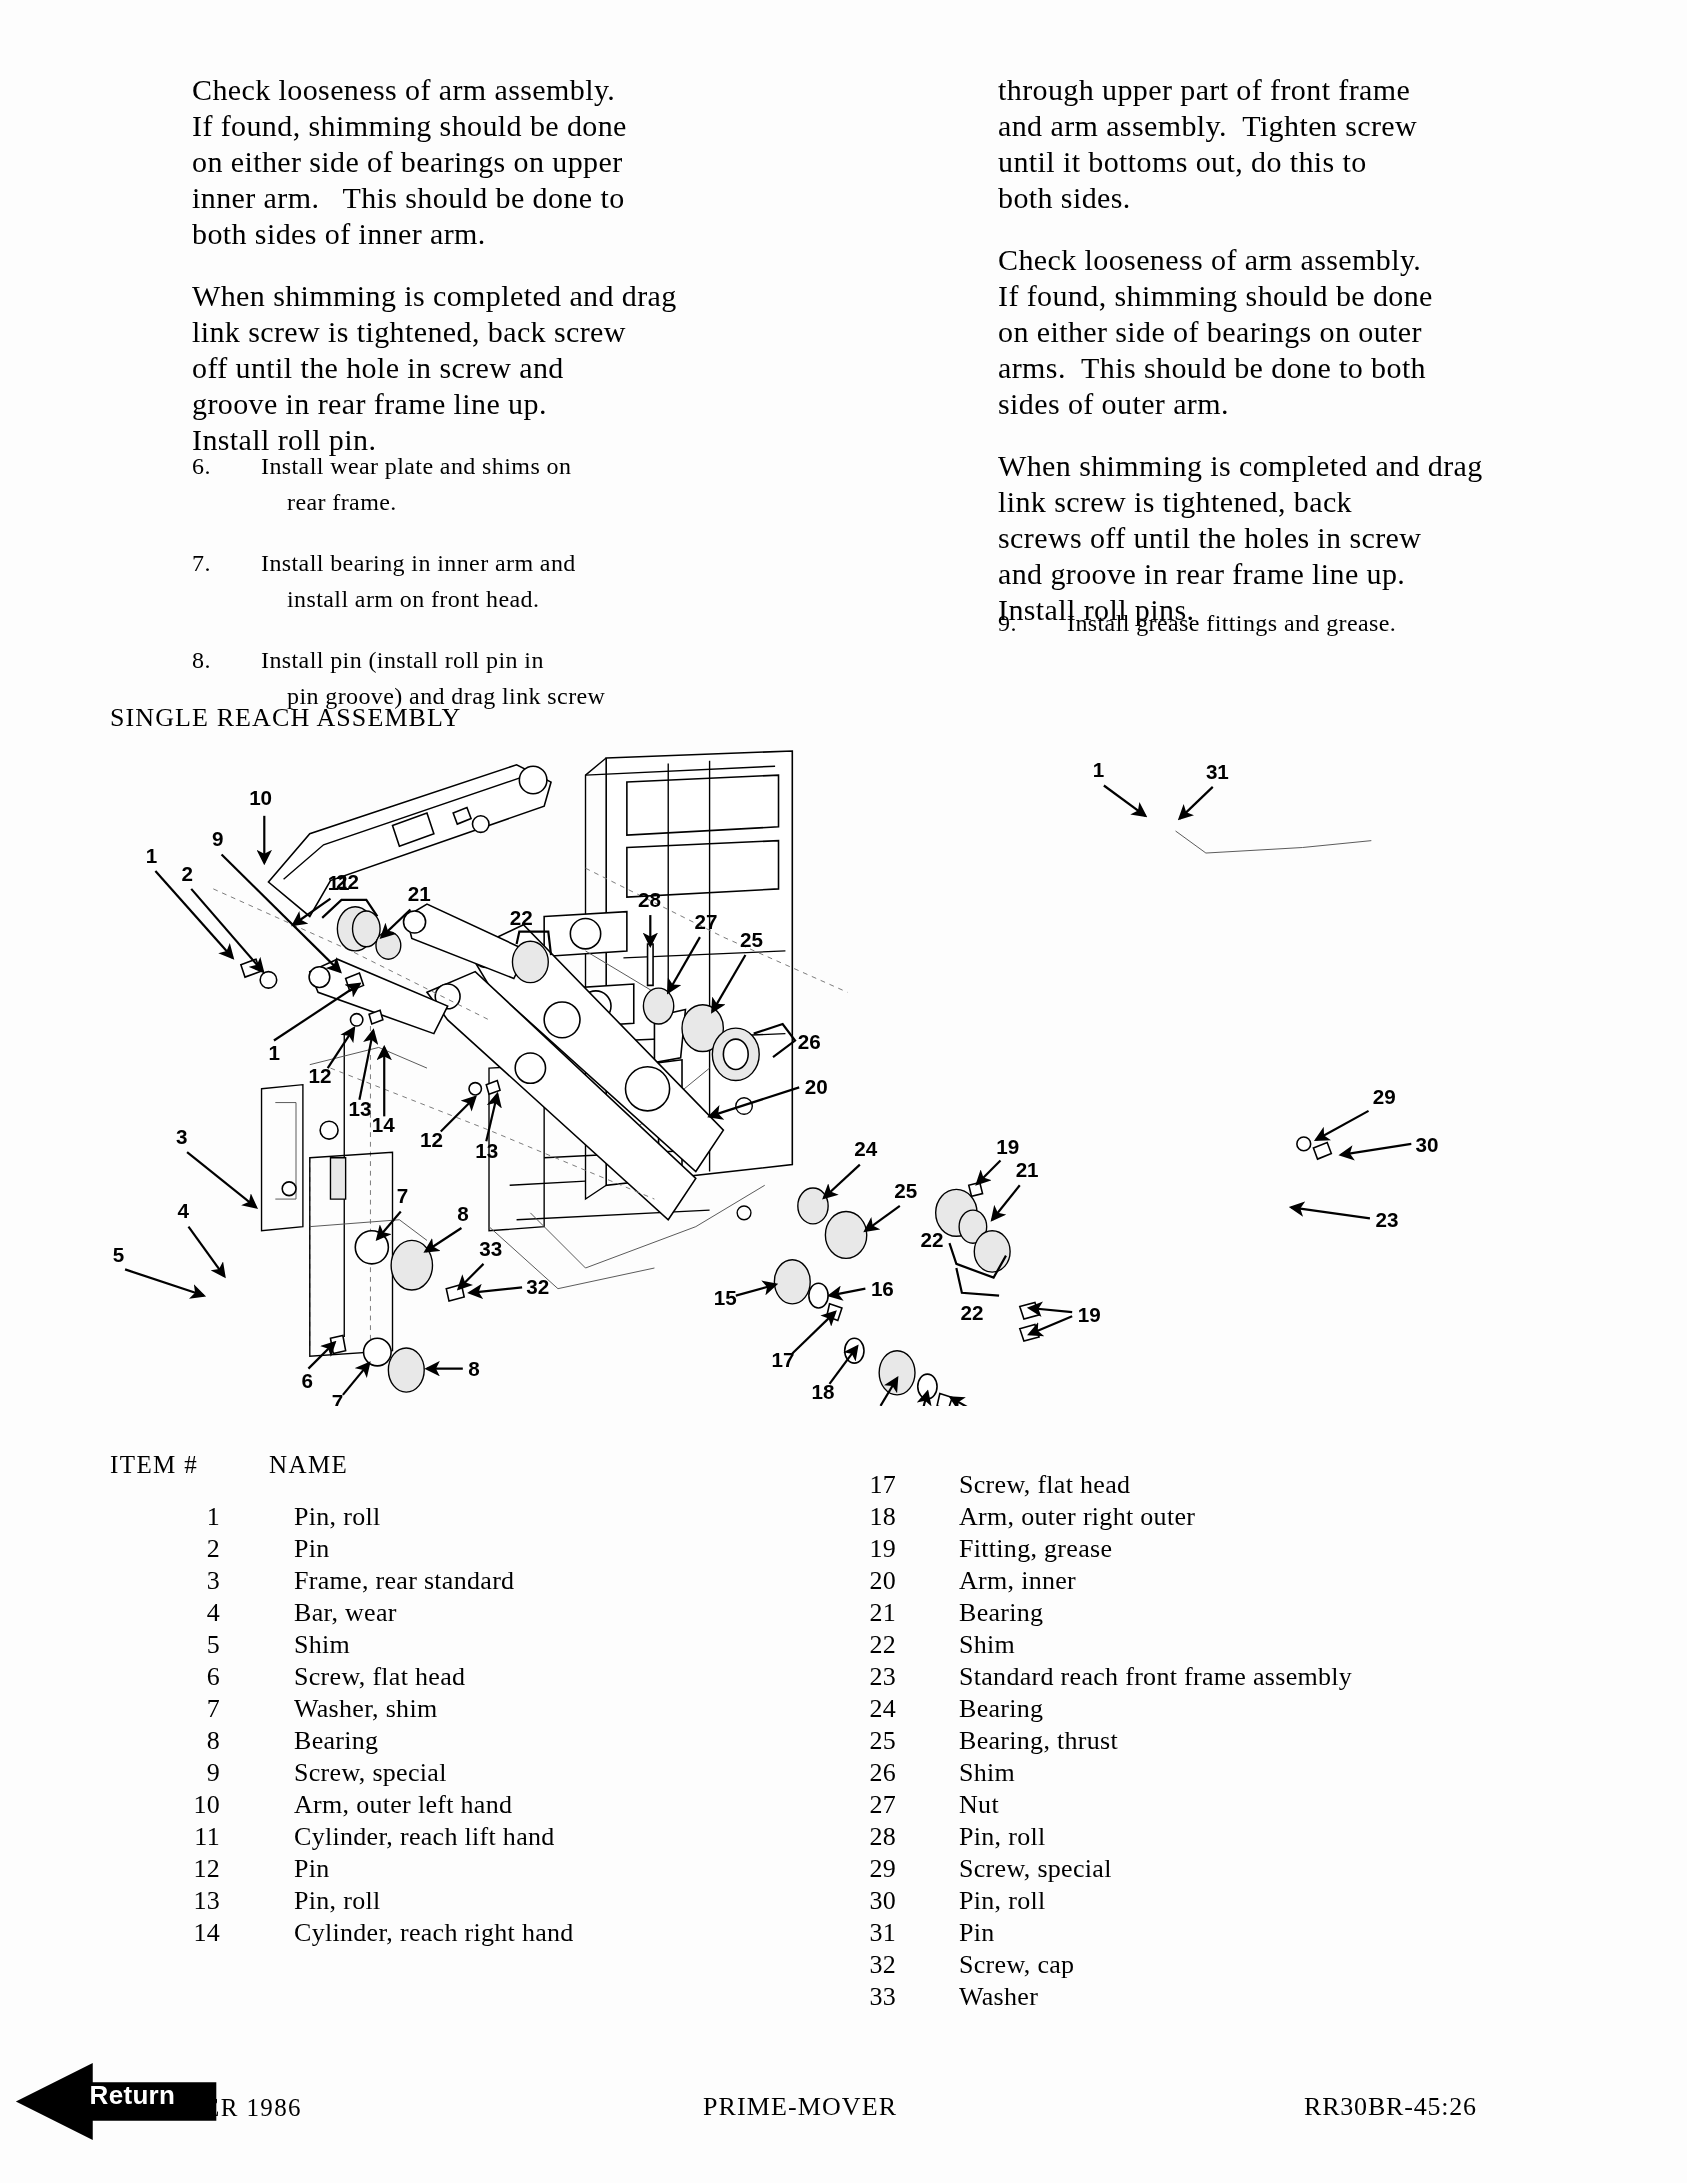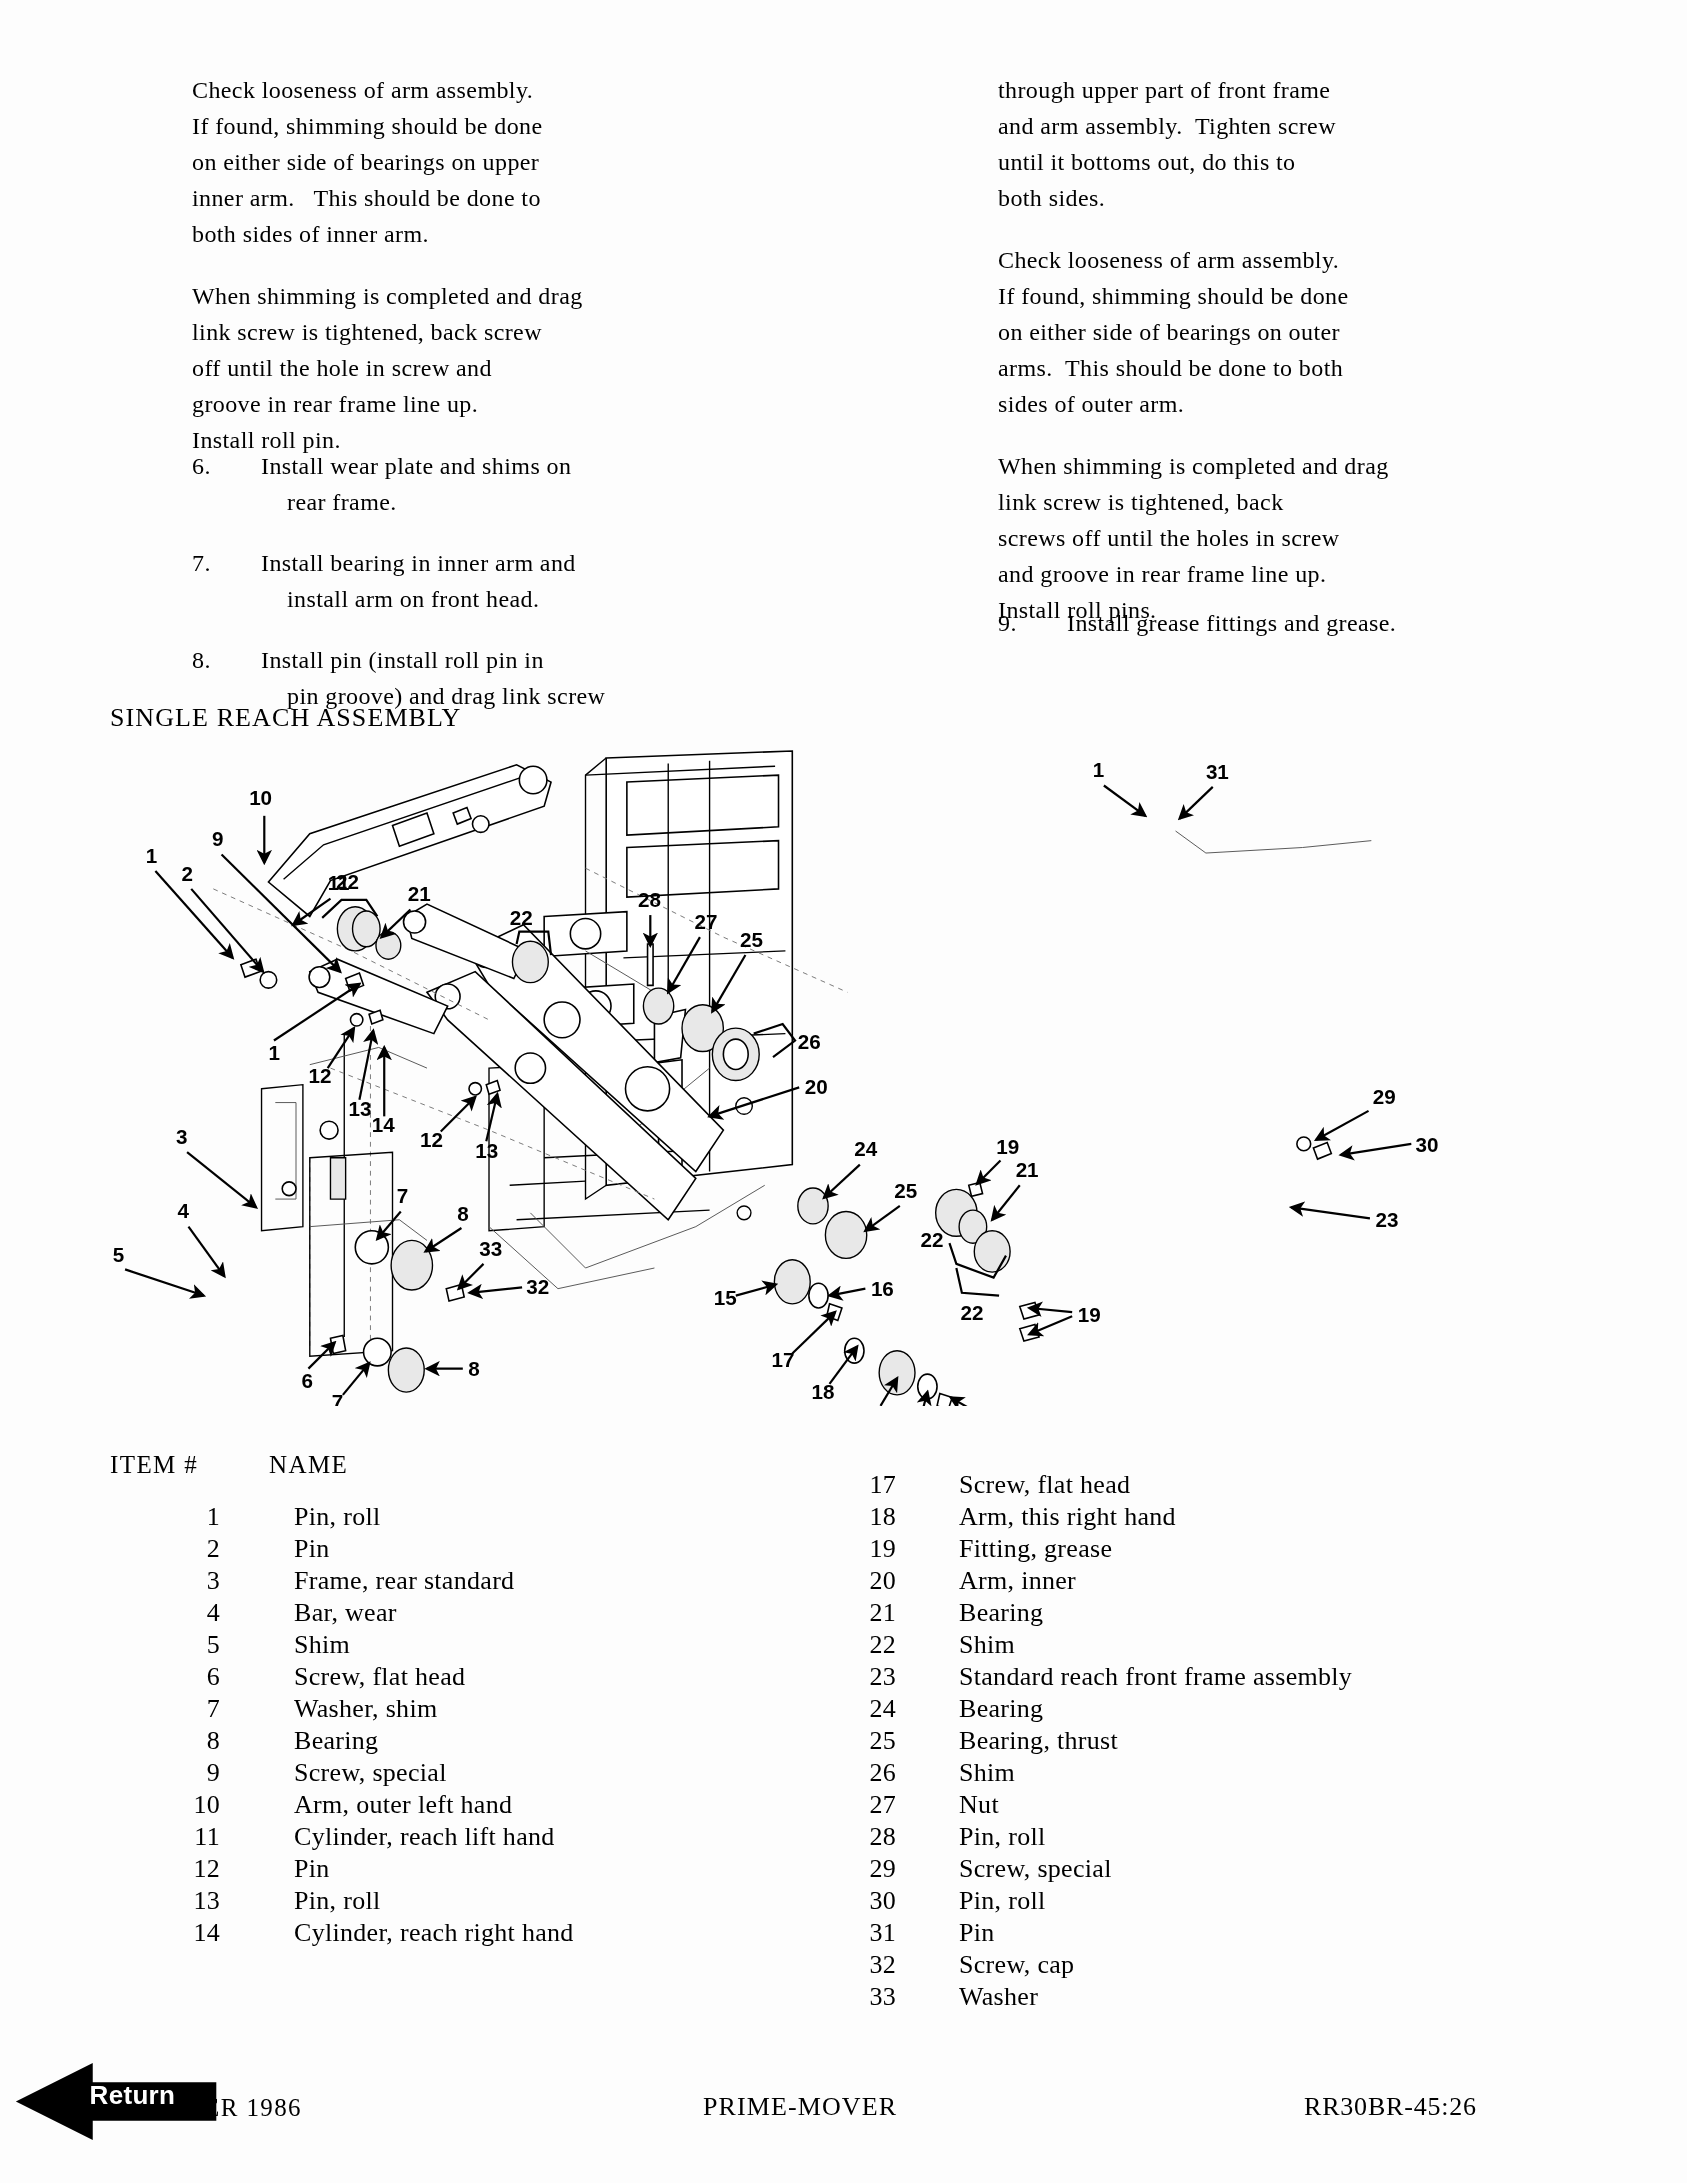--- a/index.html
+++ b/index.html
@@ -31,21 +31,21 @@
     width: 572px;
   }
   .col-right-text {
     position: absolute;
     left: 998px;
     top: 72px;
     width: 606px;
   }
 
   .para {
-    font-size: 24px;
+    font-size: 30px;
     line-height: 36px;
     letter-spacing: 0.4px;
     margin: 0 0 26px 0;
     font-family: "Liberation Serif", serif;
   }
   .para .ln { display: block; white-space: pre; }
 
   
   .step {
     position: relative;
@@ -576,21 +576,21 @@
     <span class="prow"><span class="pn">9</span><span class="pnm">Screw, special</span></span>
     <span class="prow"><span class="pn">10</span><span class="pnm">Arm, outer left hand</span></span>
     <span class="prow"><span class="pn">11</span><span class="pnm">Cylinder, reach lift hand</span></span>
     <span class="prow"><span class="pn">12</span><span class="pnm">Pin</span></span>
     <span class="prow"><span class="pn">13</span><span class="pnm">Pin, roll</span></span>
     <span class="prow"><span class="pn">14</span><span class="pnm">Cylinder, reach right hand</span></span>
   </div>
 
   <div class="parts-col" id="parts-right">
     <span class="prow"><span class="pn">17</span><span class="pnm">Screw, flat head</span></span>
-    <span class="prow"><span class="pn">18</span><span class="pnm">Arm, this right hand</span></span>
+    <span class="prow"><span class="pn">18</span><span class="pnm">Arm, outer right outer</span></span>
     <span class="prow"><span class="pn">19</span><span class="pnm">Fitting, grease</span></span>
     <span class="prow"><span class="pn">20</span><span class="pnm">Arm, inner</span></span>
     <span class="prow"><span class="pn">21</span><span class="pnm">Bearing</span></span>
     <span class="prow"><span class="pn">22</span><span class="pnm">Shim</span></span>
     <span class="prow"><span class="pn">23</span><span class="pnm">Standard reach front frame assembly</span></span>
     <span class="prow"><span class="pn">24</span><span class="pnm">Bearing</span></span>
     <span class="prow"><span class="pn">25</span><span class="pnm">Bearing, thrust</span></span>
     <span class="prow"><span class="pn">26</span><span class="pnm">Shim</span></span>
     <span class="prow"><span class="pn">27</span><span class="pnm">Nut</span></span>
     <span class="prow"><span class="pn">28</span><span class="pnm">Pin, roll</span></span>

